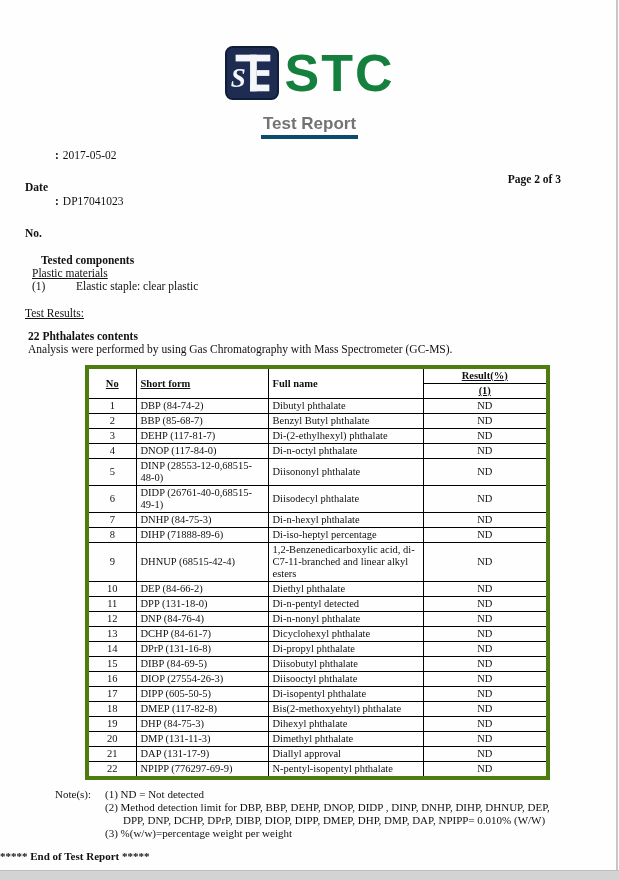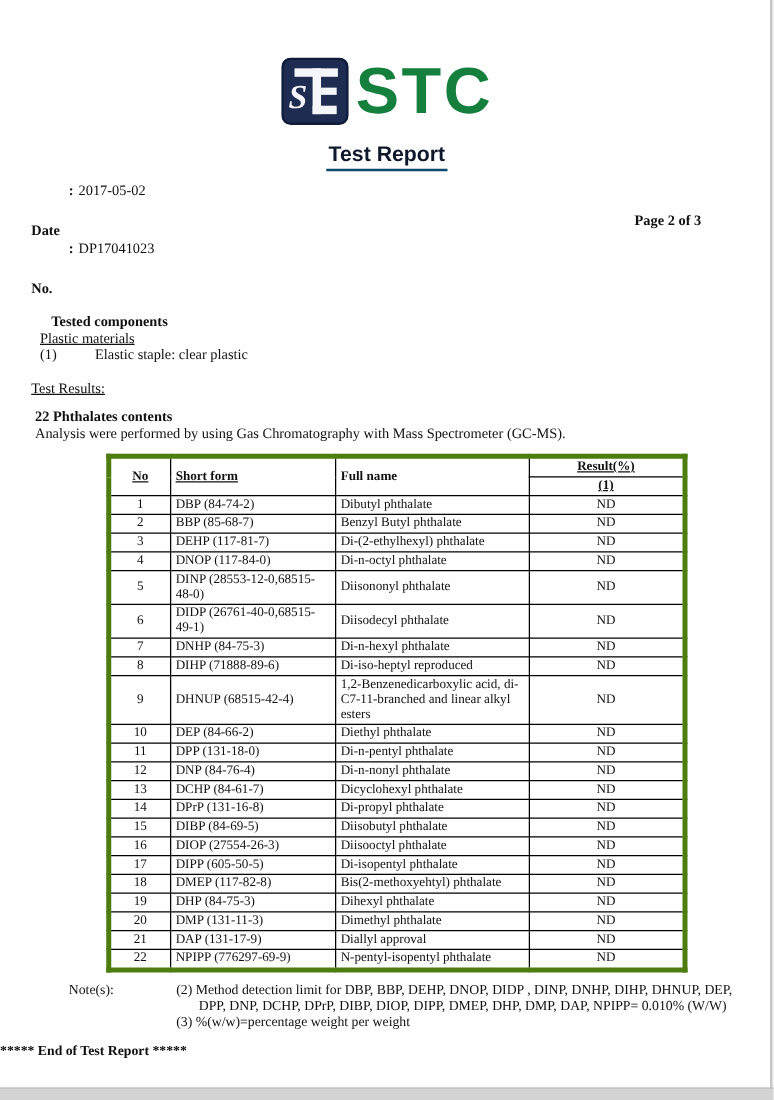--- a/index.html
+++ b/index.html
@@ -10,21 +10,21 @@
 
   
   .logo-row{display:flex;justify-content:center;align-items:center;padding-top:46px;gap:6px;}
   .logo-mark{width:54px;height:54px;display:block;}
   .logo-text{font-family:Liberation Sans, sans-serif;font-weight:800;font-size:52px;
              line-height:52px;color:#15803d;letter-spacing:2px;}
 
   
   .title-wrap{text-align:center;margin-top:14px;}
   .title{display:inline-block;font-family:"Liberation Sans", sans-serif;font-weight:bold;
-         font-size:17px;color:#0f172a;border-bottom:2px solid #0c4a6e;padding:0 2px 1px;}
+         font-size:17px;color:#737373;border-bottom:4px solid #0c4a6e;padding:0 2px 1px;}
 
   
   .meta{position:relative;margin:10px 58px 0 25px;font-size:11.5px;line-height:13.5px;}
   .meta-line{display:flex;}
   .meta-label{font-weight:bold;width:30px;margin-top:32px;}
   .meta-sep{font-weight:bold;margin-right:4px;}
   .page-info{position:absolute;top:0;right:0;font-weight:bold;margin-top:24px;}
 
   
   .tested{margin:14px 0 0 30px;font-size:11.5px;line-height:13px;}
@@ -47,21 +47,21 @@
   th.h-no{text-align:center;}
   th.h-left{text-align:left;padding-left:6px;}
   th.h-res{text-align:center;}
   .u{text-decoration:underline;}
   td.col-0{text-align:center;}
   td.col-1{text-align:left;padding-left:6px;}
   td.col-2{text-align:left;padding-left:6px;}
   td.col-3{text-align:center;}
 
   
-  .notes{display:flex;margin:8px 0 0 55px;font-size:11px;line-height:13px;gap:36px;}
+  .notes{display:flex;margin:8px 0 0 55px;font-size:11px;line-height:13px;}
   .notes-label{width:50px;flex:none;}
   .notes-items{width:468px;}
   .notes-items div{padding-left:18px;text-indent:-18px;}
 
   .endline{margin-top:10px;text-align:left;font-size:11px;font-weight:bold;}
 
   
   .footer{margin-top:32px;text-align:center;font-family:"Liberation Sans", sans-serif;
           font-size:7px;line-height:9.5px;color:#3f3f3f;}
   .footer-company{color:#5a6f9e;}
@@ -174,39 +174,39 @@
         </tr>
         <tr>
           <td class="col-0">7</td>
           <td class="col-1">DNHP (84-75-3)</td>
           <td class="col-2">Di-n-hexyl phthalate</td>
           <td class="col-3">ND</td>
         </tr>
         <tr>
           <td class="col-0">8</td>
           <td class="col-1">DIHP (71888-89-6)</td>
-          <td class="col-2">Di-iso-heptyl reproduced</td>
+          <td class="col-2">Di-iso-heptyl percentage</td>
           <td class="col-3">ND</td>
         </tr>
         <tr>
           <td class="col-0">9</td>
           <td class="col-1">DHNUP (68515-42-4)</td>
           <td class="col-2">1,2-Benzenedicarboxylic acid, di-C7-11-branched and linear alkyl esters</td>
           <td class="col-3">ND</td>
         </tr>
         <tr>
           <td class="col-0">10</td>
           <td class="col-1">DEP (84-66-2)</td>
           <td class="col-2">Diethyl phthalate</td>
           <td class="col-3">ND</td>
         </tr>
         <tr>
           <td class="col-0">11</td>
           <td class="col-1">DPP (131-18-0)</td>
-          <td class="col-2">Di-n-pentyl phthalate</td>
+          <td class="col-2">Di-n-pentyl detected</td>
           <td class="col-3">ND</td>
         </tr>
         <tr>
           <td class="col-0">12</td>
           <td class="col-1">DNP (84-76-4)</td>
           <td class="col-2">Di-n-nonyl phthalate</td>
           <td class="col-3">ND</td>
         </tr>
         <tr>
           <td class="col-0">13</td>
@@ -267,20 +267,21 @@
           <td class="col-1">NPIPP (776297-69-9)</td>
           <td class="col-2">N-pentyl-isopentyl phthalate</td>
           <td class="col-3">ND</td>
         </tr>
       </tbody>
   </table>
 
   <div class="notes">
     <div class="notes-label">Note(s):</div>
     <div class="notes-items">
+        <div>(1) ND = Not detected</div>
         <div>(2) Method detection limit for DBP, BBP, DEHP, DNOP, DIDP , DINP, DNHP, DIHP, DHNUP, DEP, DPP, DNP, DCHP, DPrP, DIBP, DIOP, DIPP, DMEP, DHP, DMP, DAP, NPIPP= 0.010% (W/W)</div>
         <div>(3) %(w/w)=percentage weight per weight</div>
       </div>
   </div>
 
   <div class="endline">***** End of Test Report *****</div>
 
   <div class="footer">
     <div class="footer-company">STC (Dongguan) Company Limited</div>
     <div>

